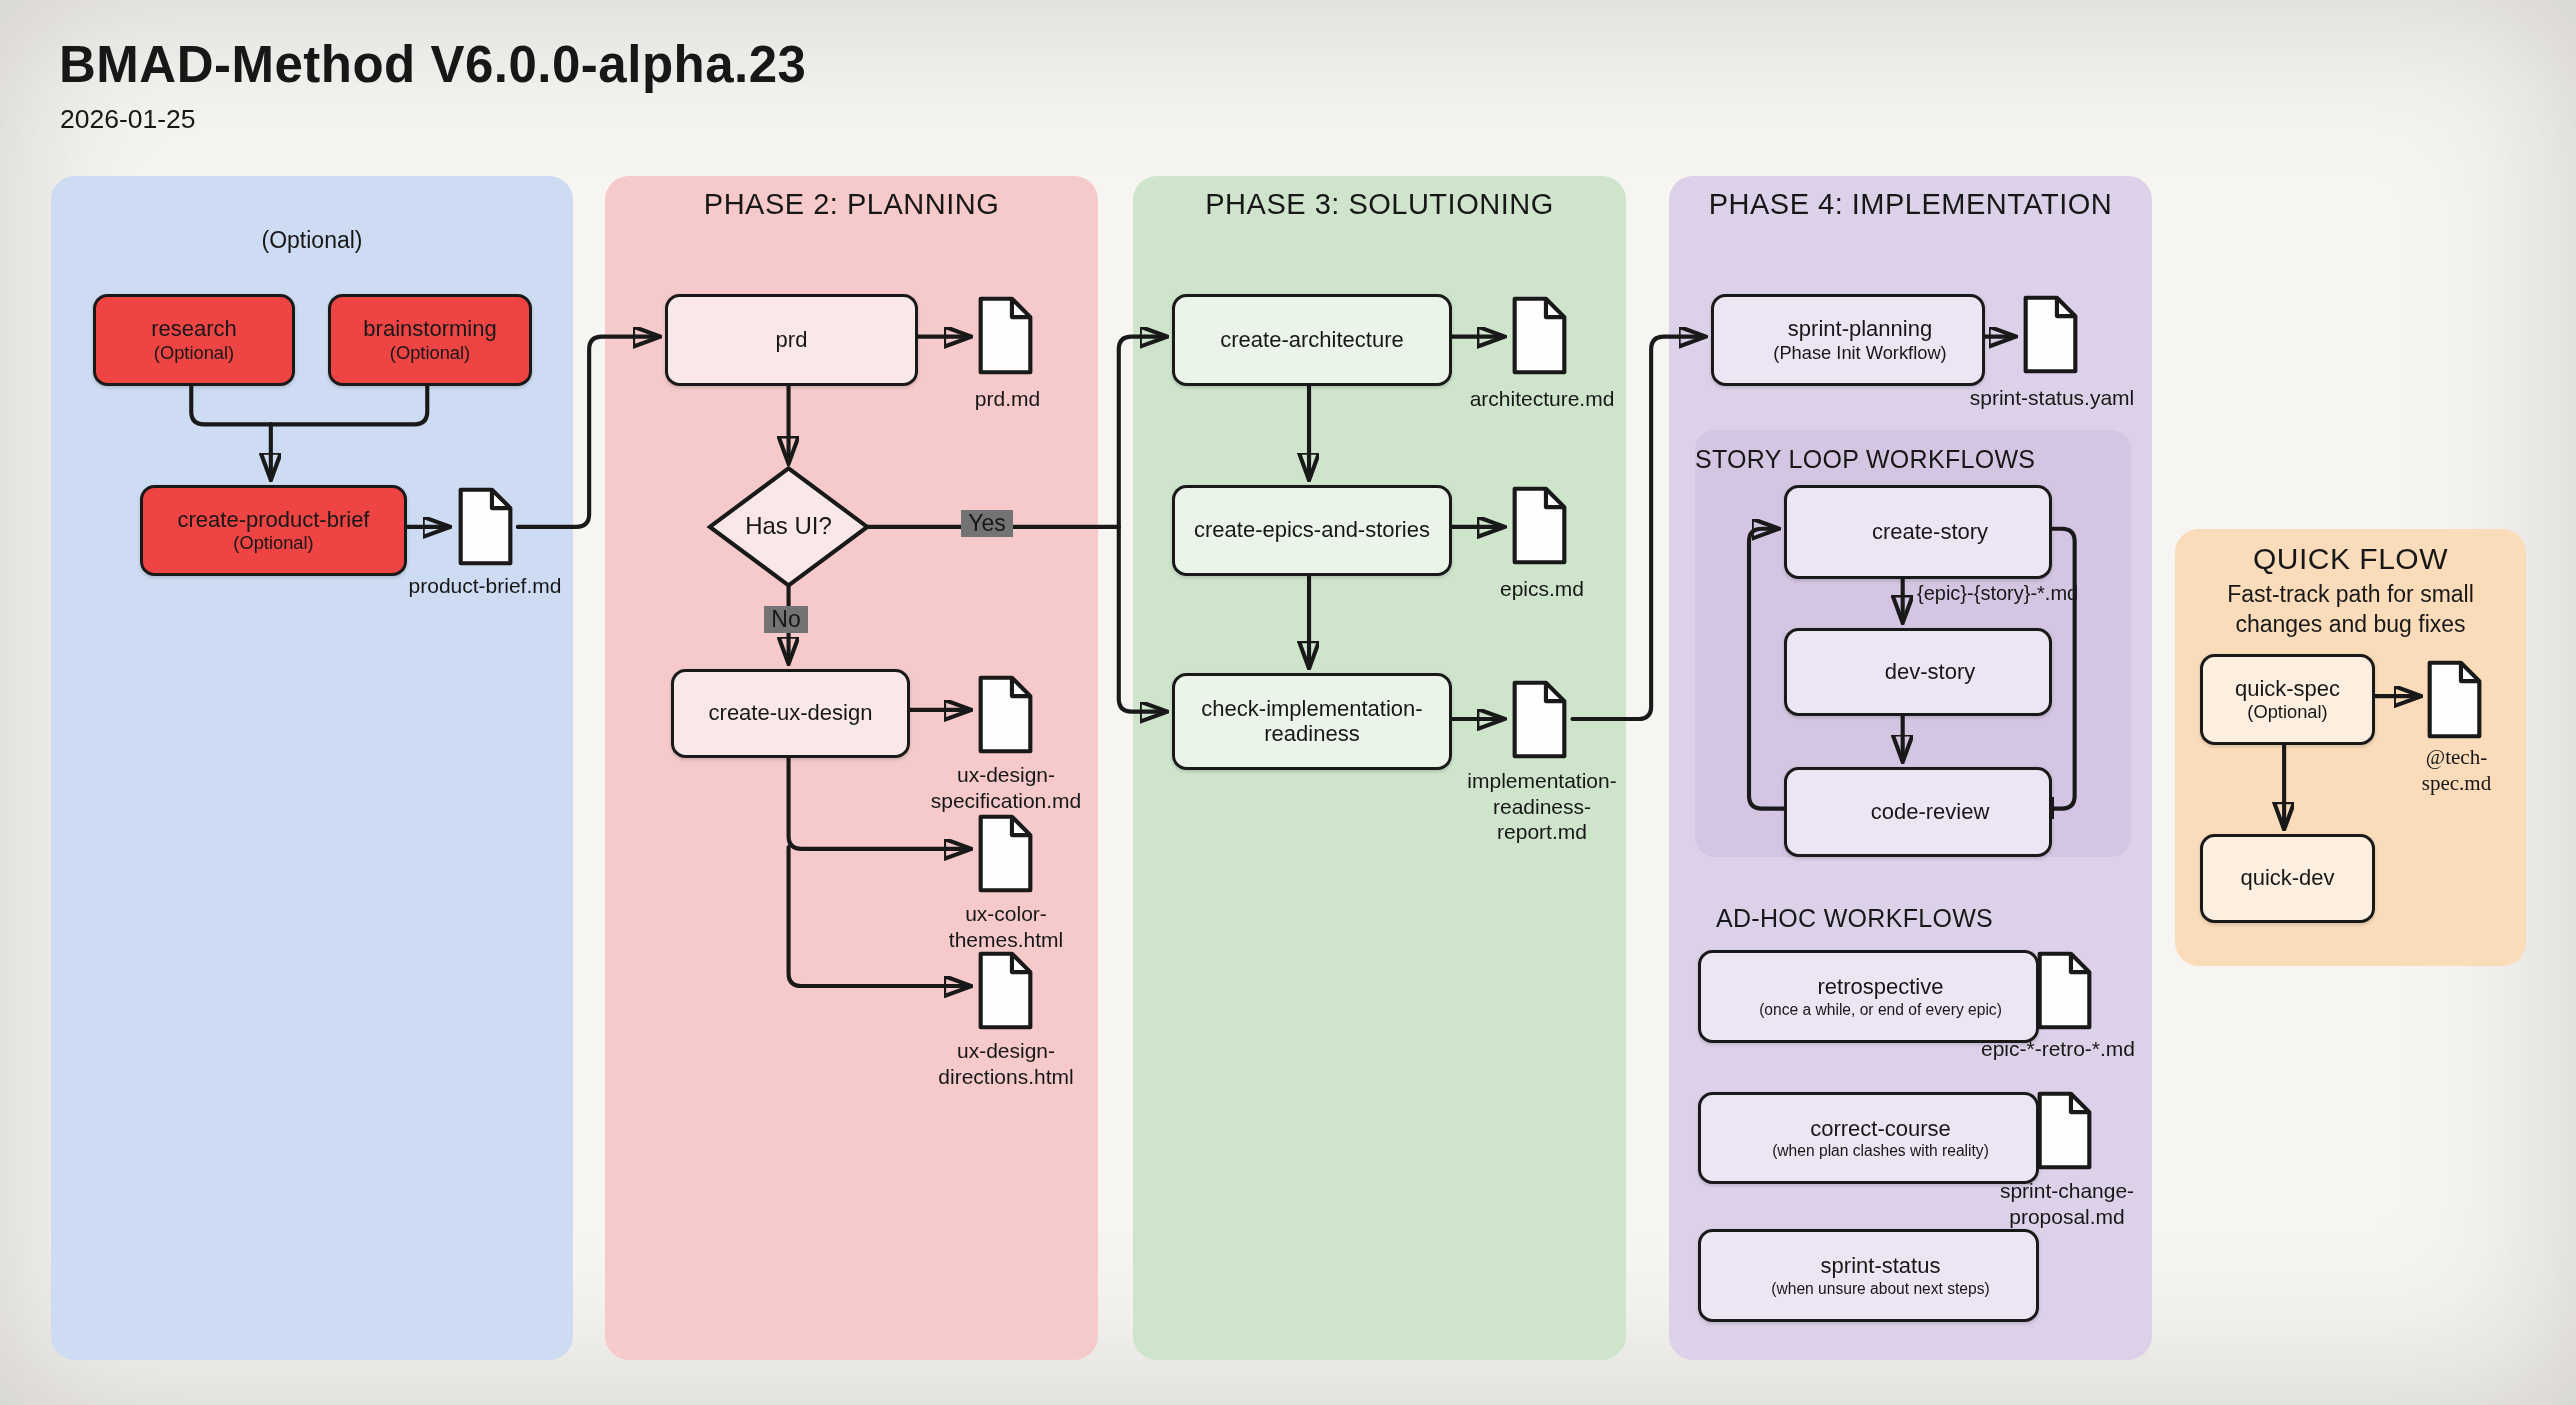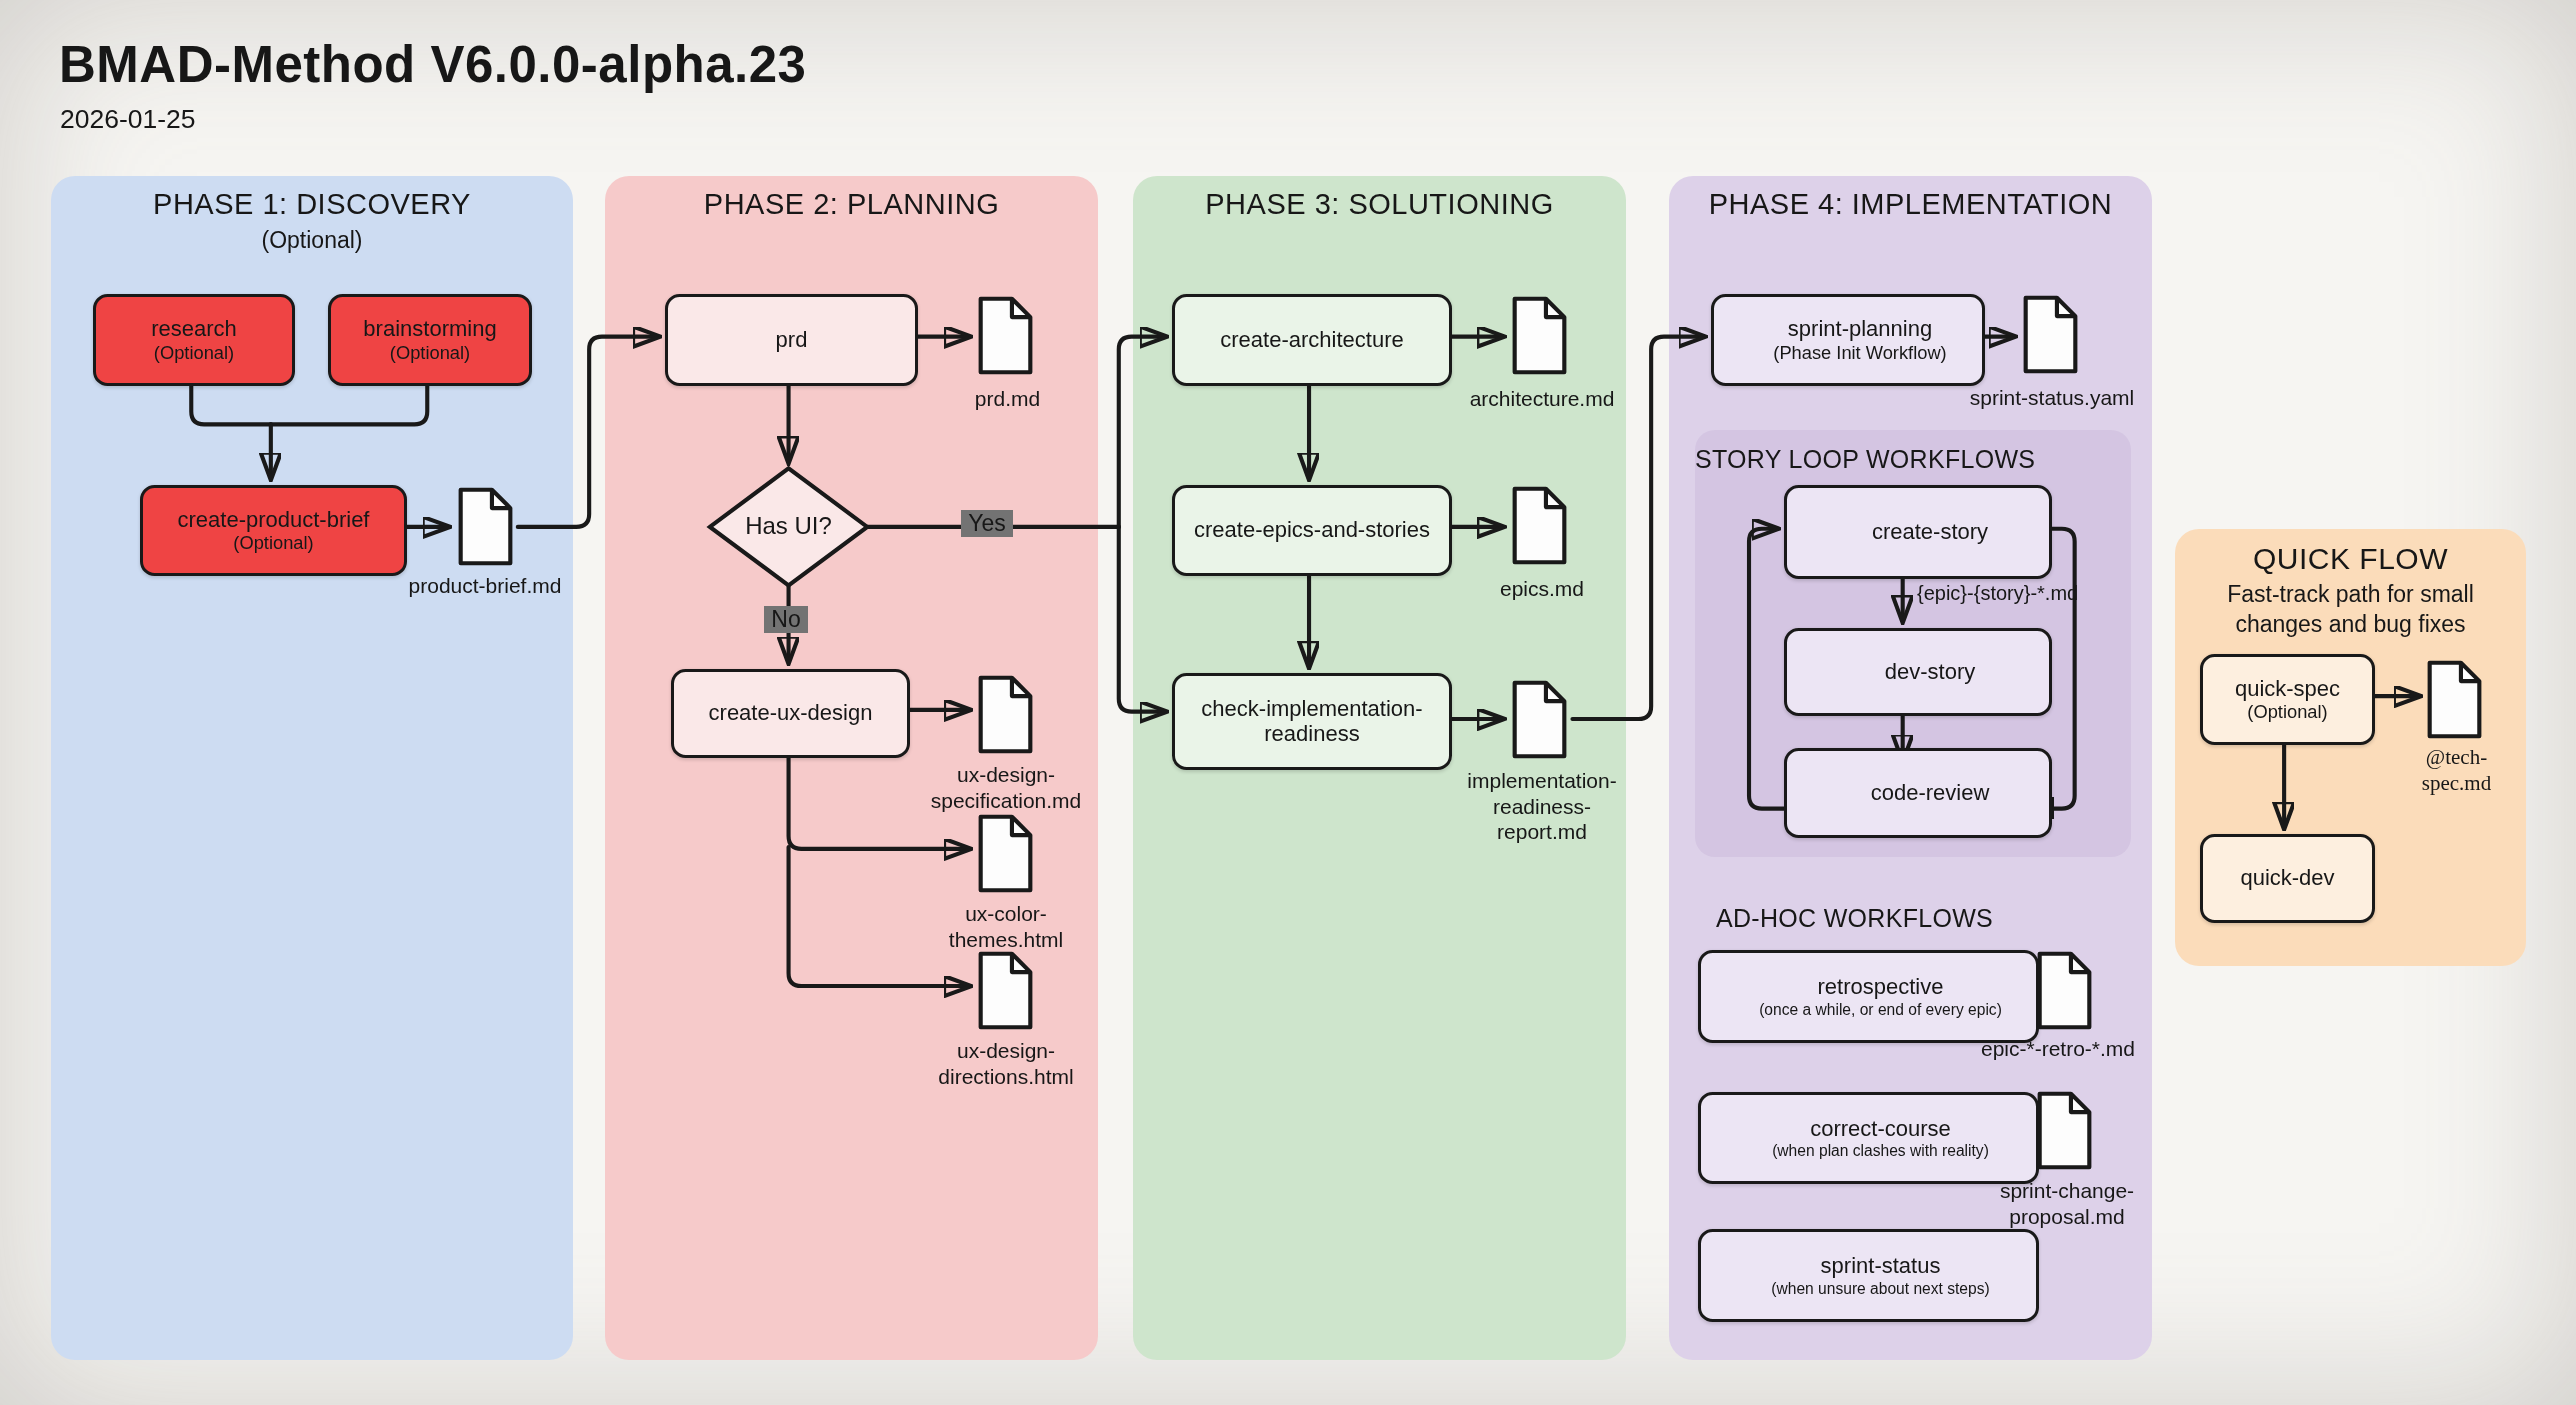--- a/index.html
+++ b/index.html
@@ -94,21 +94,20 @@
     <path d="M2080 776 V830" marker-end="url(#arw)"></path>
     <path d="M1950 884 H1926 Q1912 884 1912 870 V592 Q1912 578 1926 578 H1942" marker-end="url(#arw)"></path>
     <path d="M2210 578 H2254 Q2268 578 2268 592 V870 Q2268 884 2254 884 H2218" marker-end="url(#arw)"></path>
     <path d="M2196 1092 H2217" marker-end="url(#arw)"></path>
     <path d="M2196 1241 H2217" marker-end="url(#arw)"></path>
     <path d="M2590 761 H2644" marker-end="url(#arw)"></path>
     <path d="M2497 808 V904" marker-end="url(#arw)"></path>
     <polygon class="diamond" points="776,576 862,512 948,576 862,640"></polygon>
   </svg>
 
-  <div class="ptitle" style="left:51px;top:188px;width:522px;">PHASE 1: DISCOVERY</div>
   <div class="psub" style="left:51px;top:227px;width:522px;">(Optional)</div>
   <div class="ptitle" style="left:605px;top:188px;width:493px;">PHASE 2: PLANNING</div>
   <div class="ptitle" style="left:1133px;top:188px;width:493px;">PHASE 3: SOLUTIONING</div>
   <div class="ptitle" style="left:1669px;top:188px;width:483px;">PHASE 4: IMPLEMENTATION</div>
   <div class="shead" style="left:1695px;top:445px;width:436px;">STORY LOOP WORKFLOWS</div>
   <div class="shead" style="left:1716px;top:904px;width:366px;">AD-HOC WORKFLOWS</div>
   <div class="ptitle" style="left:2175px;top:542px;width:351px;font-size:30px;">QUICK FLOW</div>
   <div class="psub" style="left:2175px;top:580px;width:351px;white-space:pre-line;line-height:1.3;">Fast-track path for small
 changes and bug fixes</div>
 
@@ -219,21 +218,21 @@
   </div>
   <div class="dlabel" style="left:1942px;top:385px;width:220px;">sprint-status.yaml</div>
 
   <div class="node n4" style="left:1784px;top:485px;width:238px;height:88px;">
     <span class="l1">create-story</span>
   </div>
   <div class="elabel" style="left:1917px;top:582px;">{epic}-{story}-*.md</div>
   <div class="node n4" style="left:1784px;top:628px;width:238px;height:82px;">
     <span class="l1">dev-story</span>
   </div>
-  <div class="node n4" style="left:1784px;top:748px;width:238px;height:84px;">
+  <div class="node n4" style="left:1784px;top:767px;width:238px;height:84px;">
     <span class="l1">code-review</span>
   </div>
 
   <div class="node n4 tight" style="left:1698px;top:950px;width:311px;height:87px;">
     <span class="l1">retrospective</span>
     <span class="l2">(once a while, or end of every epic)</span>
   </div>
   <div class="doc" style="left:2036px;top:950px;">
     <svg width="57" height="81" viewBox="0 0 62 88">
         <path d="M4 4 H38 L58 24 V84 H4 Z" fill="#fdfdfd" stroke="#191919" stroke-width="4.5" stroke-linejoin="round"></path>

